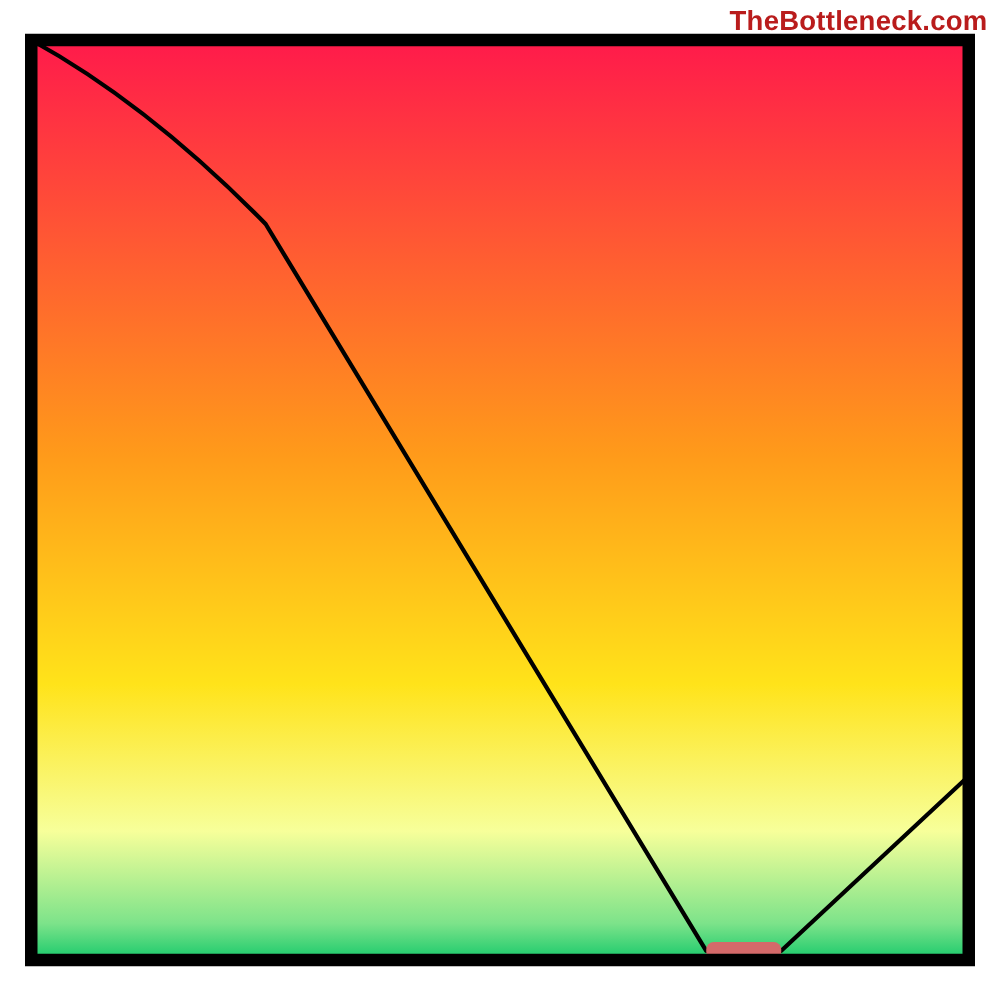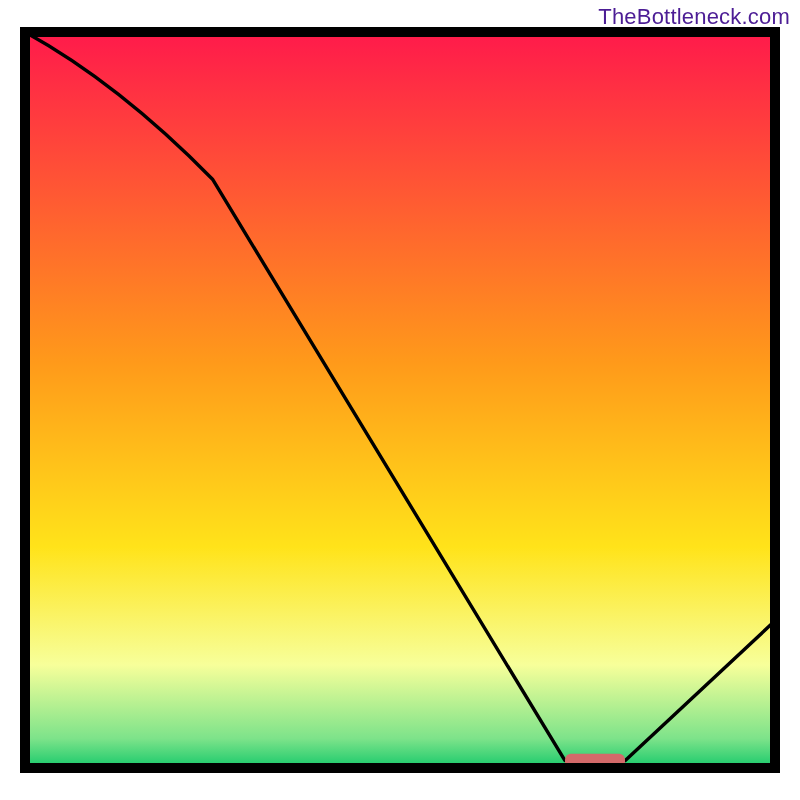--- a/index.html
+++ b/index.html
@@ -14,22 +14,22 @@
   .wrap {
     position: relative;
     width: 800px;
     height: 800px;
   }
   .attribution {
     position: absolute;
     top: 4px;
     right: 10px;
     font-size: 22px;
-    font-weight: 400;
-    color: #4c1d95;
+    font-weight: 700;
+    color: #b91c1c;
     letter-spacing: 0.2px;
     text-align: right;
   }
   svg {
     display: block;
   }
 </style>
 </head>
 <body>
 

